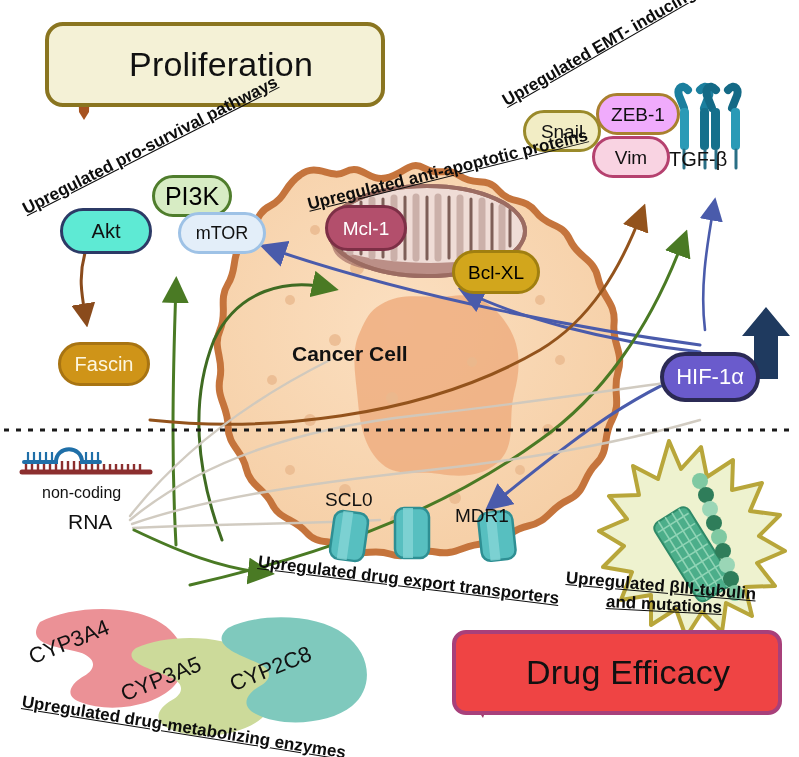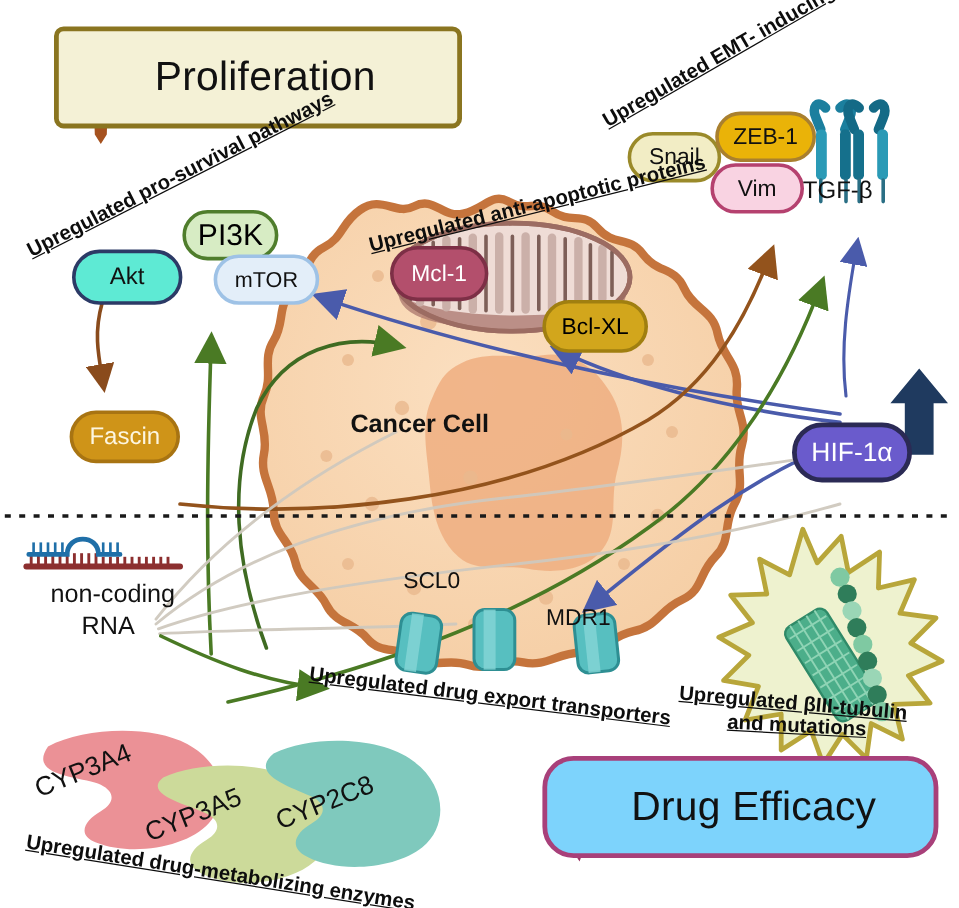--- a/index.html
+++ b/index.html
@@ -258,26 +258,26 @@
     <g>
       <path d="M483,718 L458,680 L471,680 L472,646 L477,638 L482,646 L483,680 L496,680 Z" fill="#9e3667"></path>
     </g>
 
     <g>
       <path d="M766,307 L790,336 L778,336 L778,379 L754,379 L754,336 L742,336 Z" fill="#1f3a5f"></path>
     </g>
   </svg>
 
   <div class="banner" style="left:45px;top:22px;width:340px;height:85px;background:#f4f1d6;
-              border:4px solid #8a7520;border-radius:8px;">
+              border:4px solid #8a7520;border-radius:18px;">
     <span class="banner-label" style="margin-left:80px;font-size:34px;">Proliferation</span>
   </div>
 
-  <div class="banner" style="left:452px;top:630px;width:330px;height:85px;background:#7dd3fc;
-              border:4px solid #a8407a;border-radius:26px;">
+  <div class="banner" style="left:452px;top:630px;width:330px;height:85px;background:#ef4444;
+              border:4px solid #a8407a;border-radius:14px;">
     <span class="banner-label" style="margin-left:70px;font-size:34px;">Drug Efficacy</span>
   </div>
 
   <div class="cellname" style="left:292px;top:342px;">Cancer Cell</div>
 
   <div class="nodebox pill" style="left:152px;top:175px;width:80px;height:42px;background:#d7ecc4;
               border:3px solid #4f7d2c;">
     <span style="font-size:25px;color:#000000;">PI3K</span>
   </div>
   <div class="nodebox pill" style="left:178px;top:212px;width:88px;height:42px;background:#e3eef9;
@@ -299,39 +299,39 @@
   </div>
   <div class="nodebox pill" style="left:452px;top:250px;width:88px;height:44px;background:#d2a61c;
               border:3px solid #a07f10;">
     <span style="font-size:19px;color:#000000;">Bcl-XL</span>
   </div>
 
   <div class="nodebox pill" style="left:523px;top:110px;width:78px;height:42px;background:#f2edc5;
               border:3px solid #9a8a2a;">
     <span style="font-size:19px;color:#111;">Snail</span>
   </div>
-  <div class="nodebox pill" style="left:596px;top:93px;width:84px;height:42px;background:#eab308;
+  <div class="nodebox pill" style="left:596px;top:93px;width:84px;height:42px;background:#f0abfc;
               border:3px solid #a9802f;">
     <span style="font-size:19px;color:#111;">ZEB-1</span>
   </div>
   <div class="nodebox pill" style="left:592px;top:136px;width:78px;height:42px;background:#f9d3e2;
               border:3px solid #b5416f;">
     <span style="font-size:19px;color:#111;">Vim</span>
   </div>
   <div class="plain-label" style="left:669px;top:148px;font-size:20px;">TGF-β</div>
 
   <div class="nodebox pill" style="left:660px;top:320px;width:100px;height:50px;background:#6a5bcc;
               border:4px solid #2b2a55;margin-top:32px;">
     <span style="font-size:22px;color:#fff;">HIF-1α</span>
   </div>
 
-  <div class="plain-label" style="left:325px;top:474px;font-size:19px;margin-left:11px;">SCL0</div>
+  <div class="plain-label" style="left:325px;top:489px;font-size:19px;">SCL0</div>
   <div class="plain-label" style="left:455px;top:505px;font-size:19px;">MDR1</div>
 
-  <div class="plain-label" style="left:42px;top:484px;font-size:21px;">non-coding</div>
+  <div class="plain-label" style="left:42px;top:484px;font-size:16px;">non-coding</div>
   <div class="plain-label" style="left:68px;top:510px;font-size:21px;">RNA</div>
 
   <div class="plain-label" style="left:30px;top:645px;font-size:22px;transform:rotate(-22deg);transform-origin:0 50%;">CYP3A4</div>
   <div class="plain-label" style="left:122px;top:682px;font-size:22px;transform:rotate(-22deg);transform-origin:0 50%;">CYP3A5</div>
   <div class="plain-label" style="left:231px;top:672px;font-size:22px;transform:rotate(-22deg);transform-origin:0 50%;">CYP2C8</div>
 
   <div class="arcword" style="left:24px;top:200px;font-size:17px;transform:rotate(-27deg);">Upregulated pro-survival pathways</div>
 
   <div class="arcword" style="left:308px;top:195px;font-size:17px;transform:rotate(-14deg);">Upregulated anti-apoptotic proteins</div>
 

